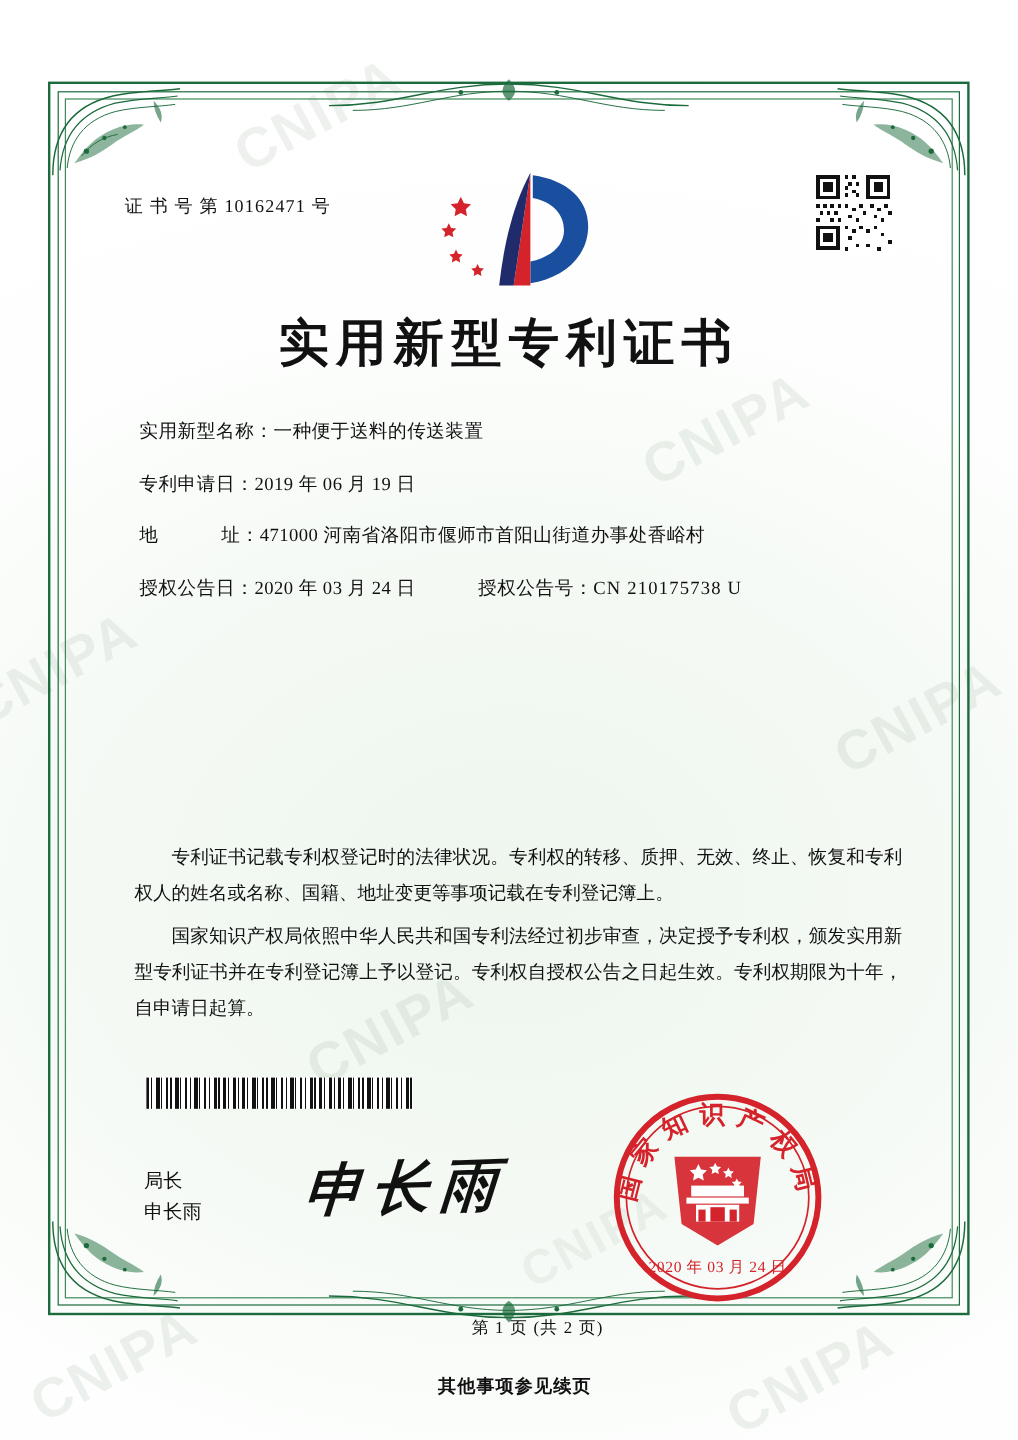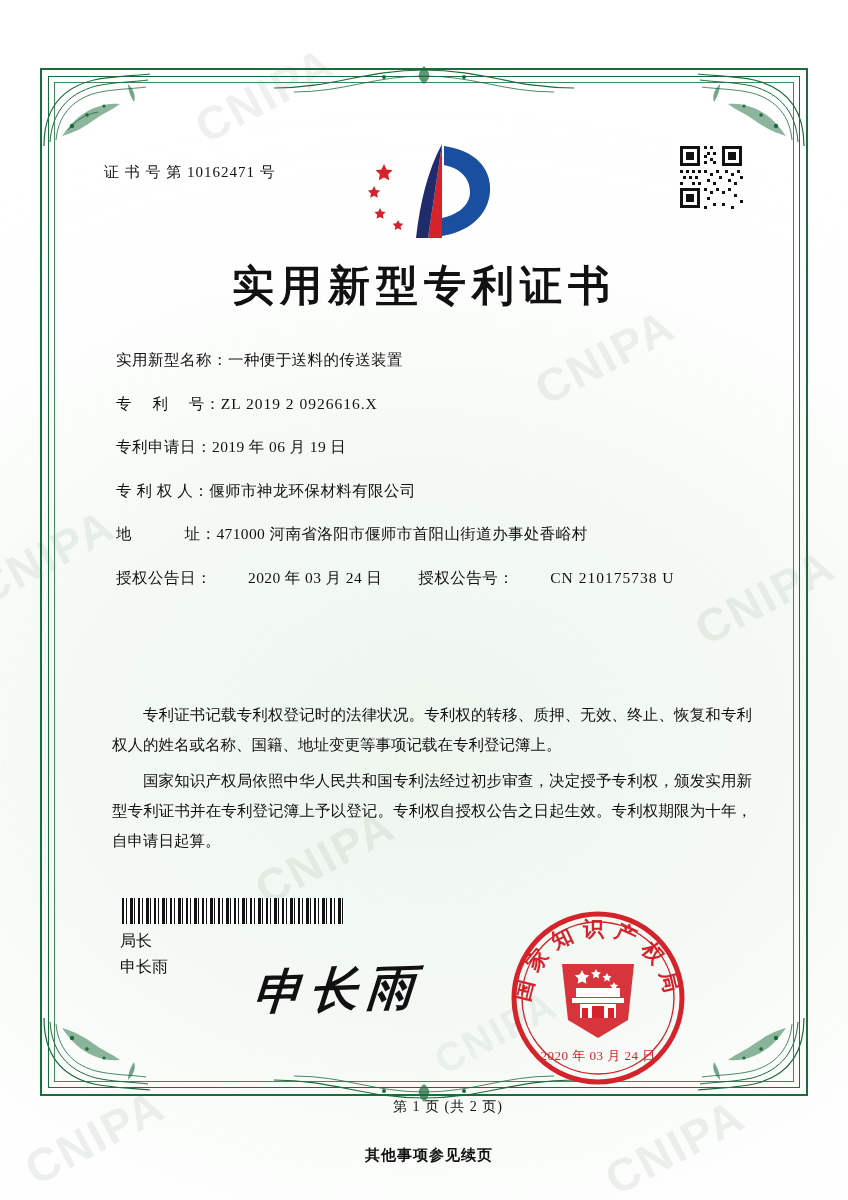--- a/index.html
+++ b/index.html
@@ -143,22 +143,23 @@
     white-space: pre;
     letter-spacing: 0.5px;
   }
   .field-value {
     letter-spacing: 0.4px;
   }
   .field-value.mono {
     font-family: "Liberation Serif", "DejaVu Serif", serif;
     letter-spacing: 1px;
   }
-  .field-row.pair { margin-bottom: 26px; gap: 36px; }
+  .field-row.pair { margin-bottom: 26px; }
   .field-row .second-label {
+    margin-left: 52px;
     white-space: pre;
   }
 
   
   .paragraphs {
     position: absolute;
     left: 112px; top: 700px;
     width: 640px;
     font-size: 15.5px;
     line-height: 30px;
@@ -180,21 +181,21 @@
       #111 0px, #111 2px, #fff 2px, #fff 4px,
       #111 4px, #111 5px, #fff 5px, #fff 8px,
       #111 8px, #111 11px, #fff 11px, #fff 12px,
       #111 12px, #111 13px, #fff 13px, #fff 16px
     );
   }
 
   
   .sig-label {
     position: absolute;
-    left: 120px; top: 928px;
+    left: 120px; top: 972px;
     font-size: 16px;
     line-height: 26px;
     color: #111;
   }
   .signature {
     position: absolute;
     left: 254px; top: 958px;
     font-size: 48px;
     font-family: "Liberation Serif", "DejaVu Serif", serif;
     font-weight: 700;
@@ -398,30 +399,22 @@
   </div>
 
   <div class="title">实用新型专利证书</div>
 
   <div class="fields">
     <div class="field-row">
       <span class="field-label">实用新型名称：</span>
       <span class="field-value">一种便于送料的传送装置</span>
     </div>
     <div class="field-row">
-      <span class="field-label">专　 利　 号：</span>
-      <span class="field-value mono">ZL 2019 2 0926616.X</span>
-    </div>
-    <div class="field-row">
       <span class="field-label">专利申请日：</span>
       <span class="field-value">2019 年 06 月 19 日</span>
-    </div>
-    <div class="field-row">
-      <span class="field-label">专 利 权 人：</span>
-      <span class="field-value">偃师市神龙环保材料有限公司</span>
     </div>
     <div class="field-row">
       <span class="field-label">地　　　 址：</span>
       <span class="field-value">471000 河南省洛阳市偃师市首阳山街道办事处香峪村</span>
     </div>
     <div class="field-row pair">
       <span class="field-label">授权公告日：</span>
       <span class="field-value">2020 年 03 月 24 日</span>
       <span class="field-label second-label">授权公告号：</span>
       <span class="field-value mono">CN 210175738 U</span>

